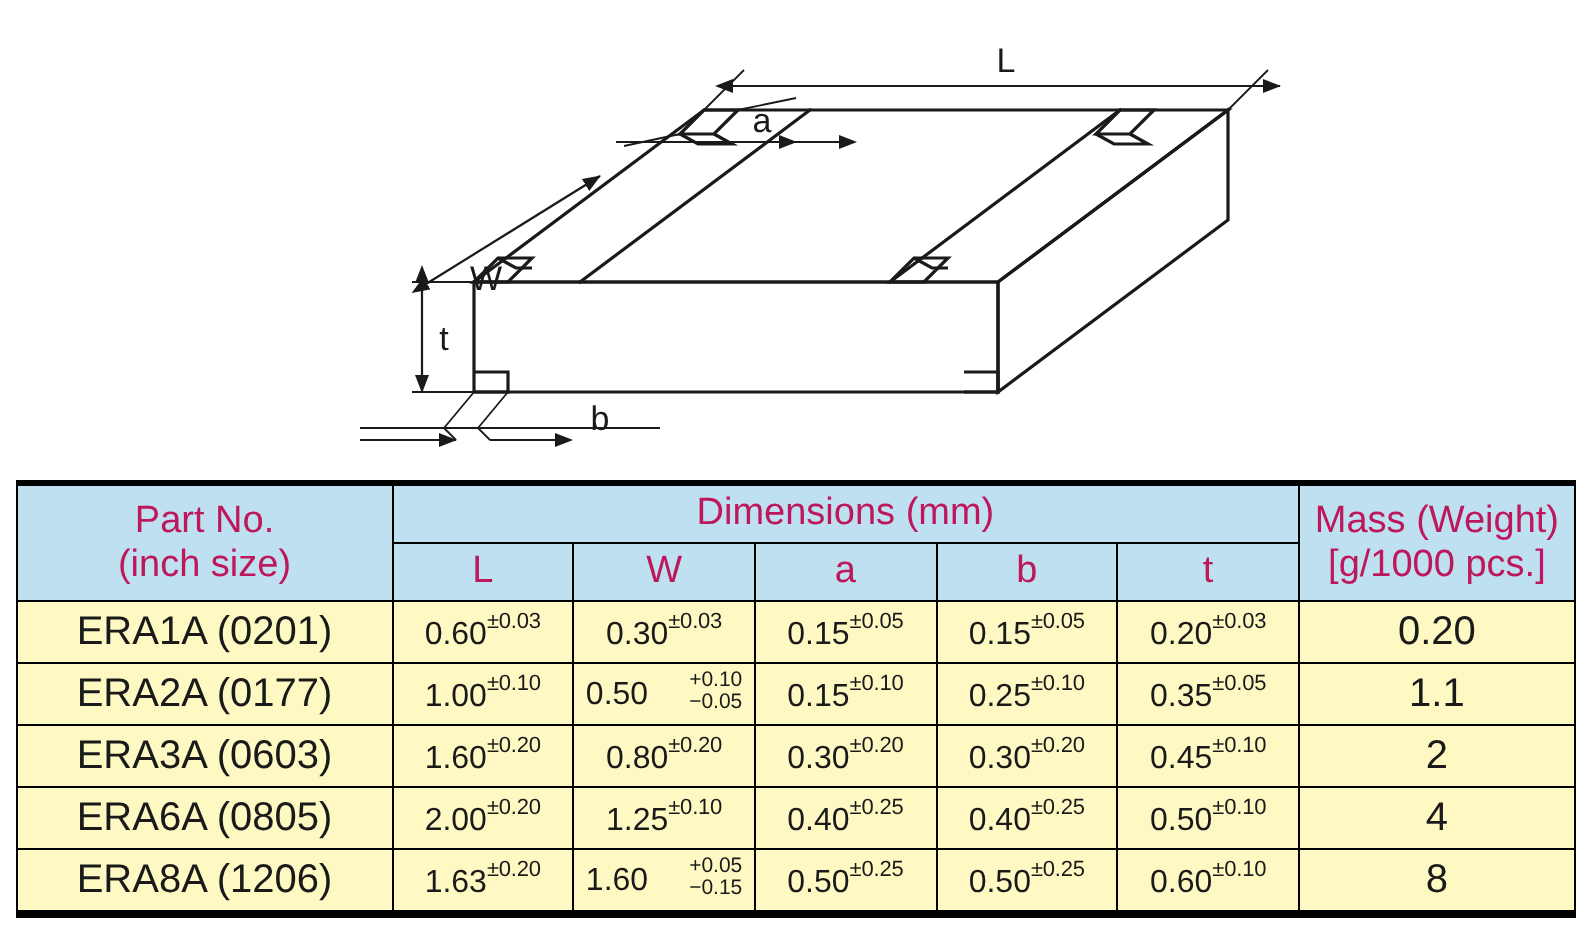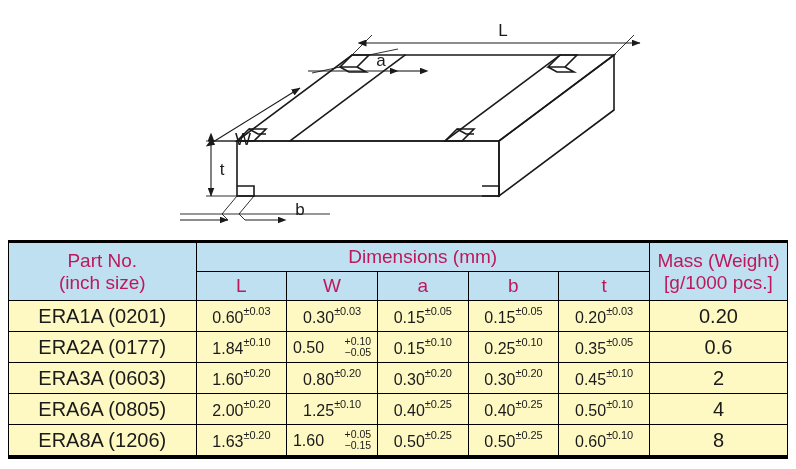--- a/index.html
+++ b/index.html
@@ -257,29 +257,29 @@
           <td class="part-cell">ERA1A (0201)</td>
           <td class="dim-cell"><span class="nom">0.60</span><span class="tol-sym">±0.03</span></td>
           <td class="dim-cell"><span class="nom">0.30</span><span class="tol-sym">±0.03</span></td>
           <td class="dim-cell"><span class="nom">0.15</span><span class="tol-sym">±0.05</span></td>
           <td class="dim-cell"><span class="nom">0.15</span><span class="tol-sym">±0.05</span></td>
           <td class="dim-cell"><span class="nom">0.20</span><span class="tol-sym">±0.03</span></td>
           <td class="mass-cell">0.20</td>
         </tr>
         <tr>
           <td class="part-cell">ERA2A (0177)</td>
-          <td class="dim-cell"><span class="nom">1.84</span><span class="tol-sym">±0.10</span></td>
+          <td class="dim-cell"><span class="nom">1.00</span><span class="tol-sym">±0.10</span></td>
           <td class="dim-cell"><span class="nom">0.50</span><span class="tol-stack">
               <span class="up">+0.10</span>
               <span class="dn">−0.05</span>
             </span></td>
           <td class="dim-cell"><span class="nom">0.15</span><span class="tol-sym">±0.10</span></td>
           <td class="dim-cell"><span class="nom">0.25</span><span class="tol-sym">±0.10</span></td>
           <td class="dim-cell"><span class="nom">0.35</span><span class="tol-sym">±0.05</span></td>
-          <td class="mass-cell">0.6</td>
+          <td class="mass-cell">1.1</td>
         </tr>
         <tr>
           <td class="part-cell">ERA3A (0603)</td>
           <td class="dim-cell"><span class="nom">1.60</span><span class="tol-sym">±0.20</span></td>
           <td class="dim-cell"><span class="nom">0.80</span><span class="tol-sym">±0.20</span></td>
           <td class="dim-cell"><span class="nom">0.30</span><span class="tol-sym">±0.20</span></td>
           <td class="dim-cell"><span class="nom">0.30</span><span class="tol-sym">±0.20</span></td>
           <td class="dim-cell"><span class="nom">0.45</span><span class="tol-sym">±0.10</span></td>
           <td class="mass-cell">2</td>
         </tr>

